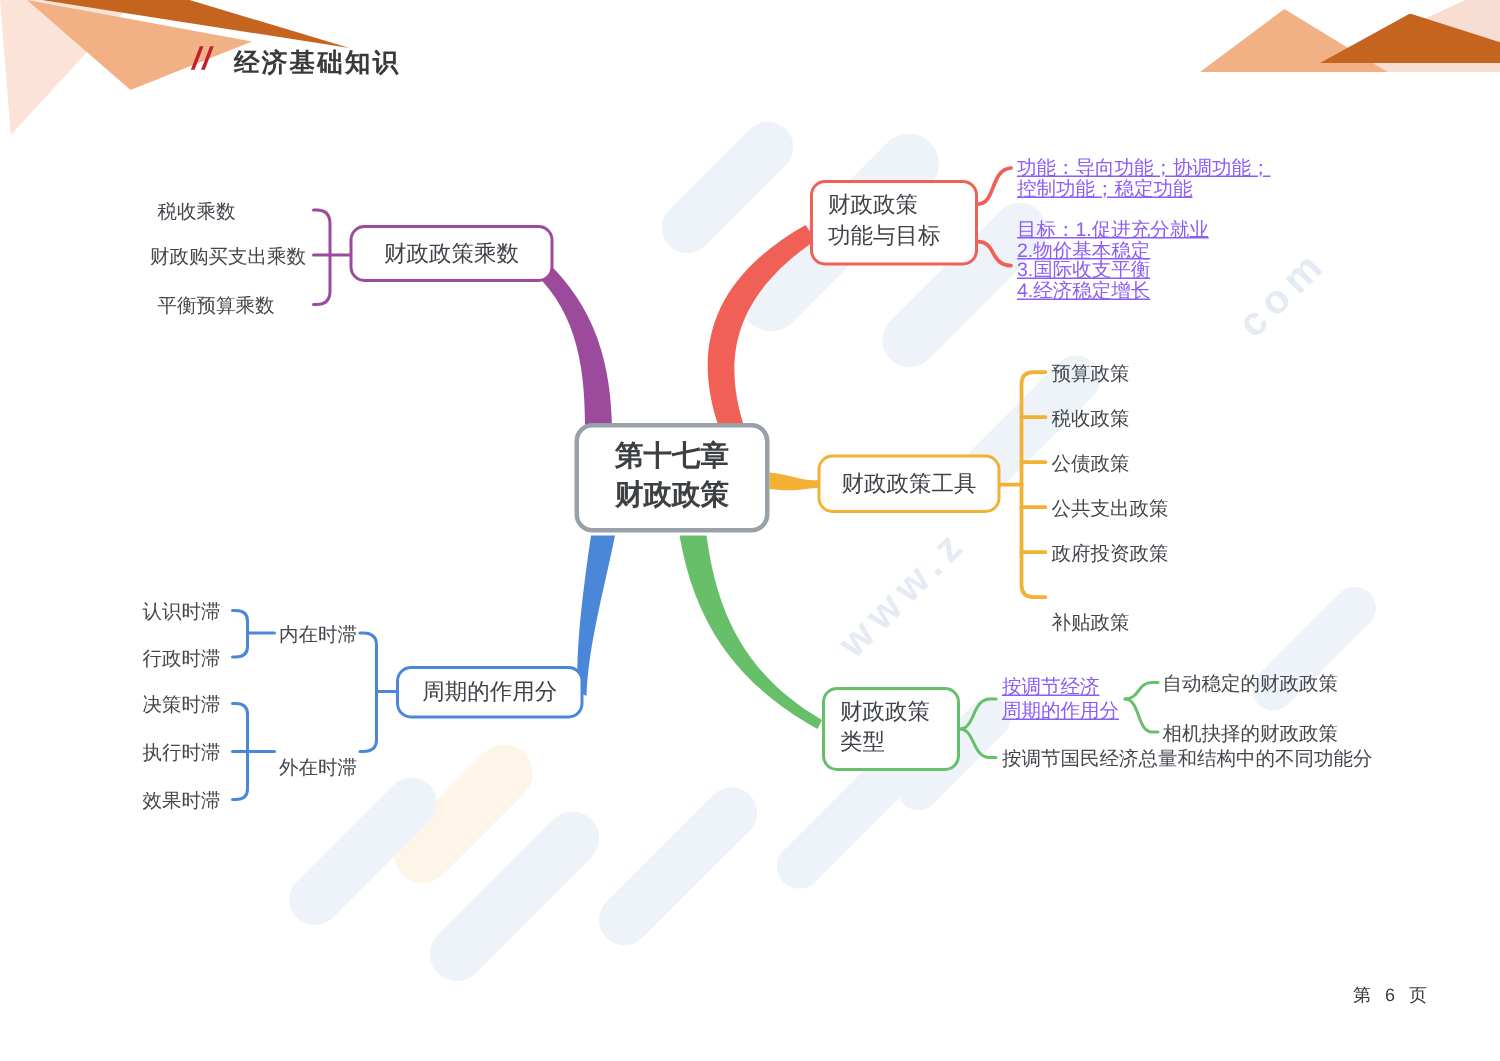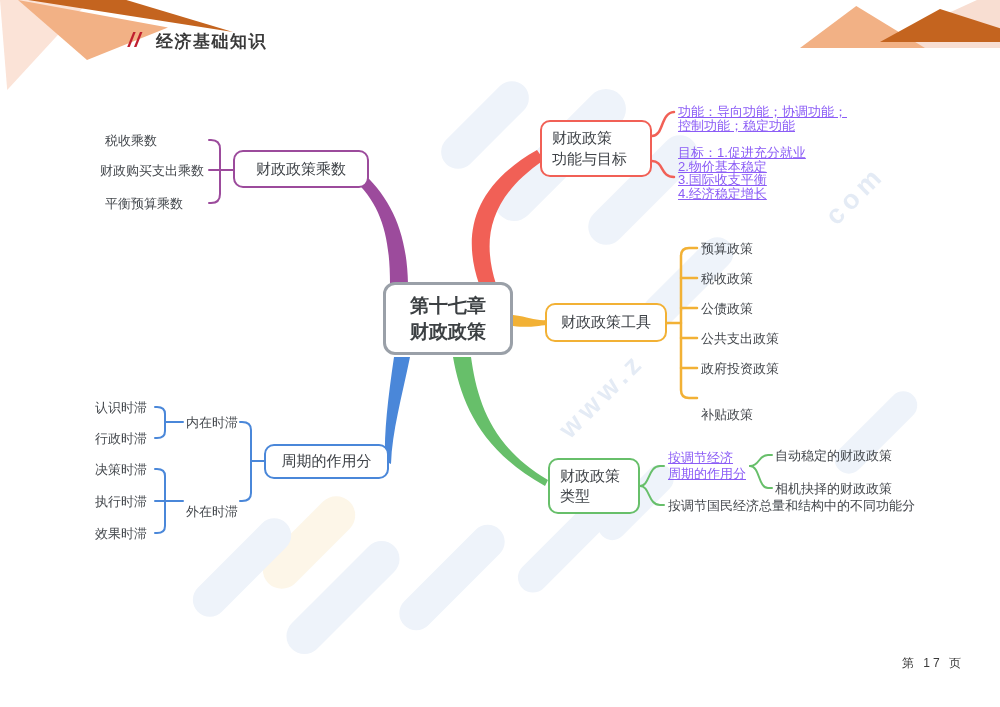--- a/index.html
+++ b/index.html
@@ -12,21 +12,21 @@
   .hdr-title{left:156px;top:30px;font-size:17px;font-weight:bold;color:#3a3a3a;letter-spacing:1.5px;}
   .footer{left:902px;top:655px;font-size:12px;color:#3a3a3a;letter-spacing:3px;}
   
   .wm-bar{position:absolute;background:#eef3fa;border-radius:20px;}
   .wm-bar.cream{background:#fdf6e8;}
   .wm-text{position:absolute;font-weight:bold;color:rgba(90,130,190,0.16);letter-spacing:5px;font-size:27px;transform:rotate(-45deg);}
   
   .node{position:absolute;background:#fff;border:2px solid #888;border-radius:10px;
         display:flex;align-items:center;justify-content:center;font-size:15px;color:#3f4348;
         box-sizing:border-box;z-index:5;}
-  .node .stack{text-align:left;line-height:1.35;}
+  .node .stack{text-align:left;line-height:1.35;font-family:Liberation Mono, monospace;}
   .center-node{border:3px solid #9aa0a8;border-radius:12px;font-size:19px;font-weight:bold;
                color:#3c4043;line-height:1.35;text-align:center;}
   .lbl{position:absolute;font-size:13px;color:#43474c;line-height:15px;white-space:nowrap;z-index:5;}
   .lbl.r{}
   .tblock{position:absolute;font-size:13px;color:#8b5cf6;z-index:5;text-decoration:underline;}
   svg{position:absolute;left:0;top:0;z-index:2;}
 </style>
 </head>
 <body>
 
@@ -161,13 +161,13 @@
   </div>
 </div>
 <div class="tblock" style="left:668px;top:450px;line-height:16px;">
   <div>按调节经济</div>
   <div>周期的作用分</div>
 </div>
 <div class="lbl" style="left:775px;top:448px;">自动稳定的财政政策</div>
 <div class="lbl" style="left:775px;top:481px;">相机抉择的财政政策</div>
 <div class="lbl" style="left:668px;top:498px;">按调节国民经济总量和结构中的不同功能分</div>
 
-<div class="abs footer">第 17 页</div>
+<div class="abs footer">第 6 页</div>
 
 </body></html>

